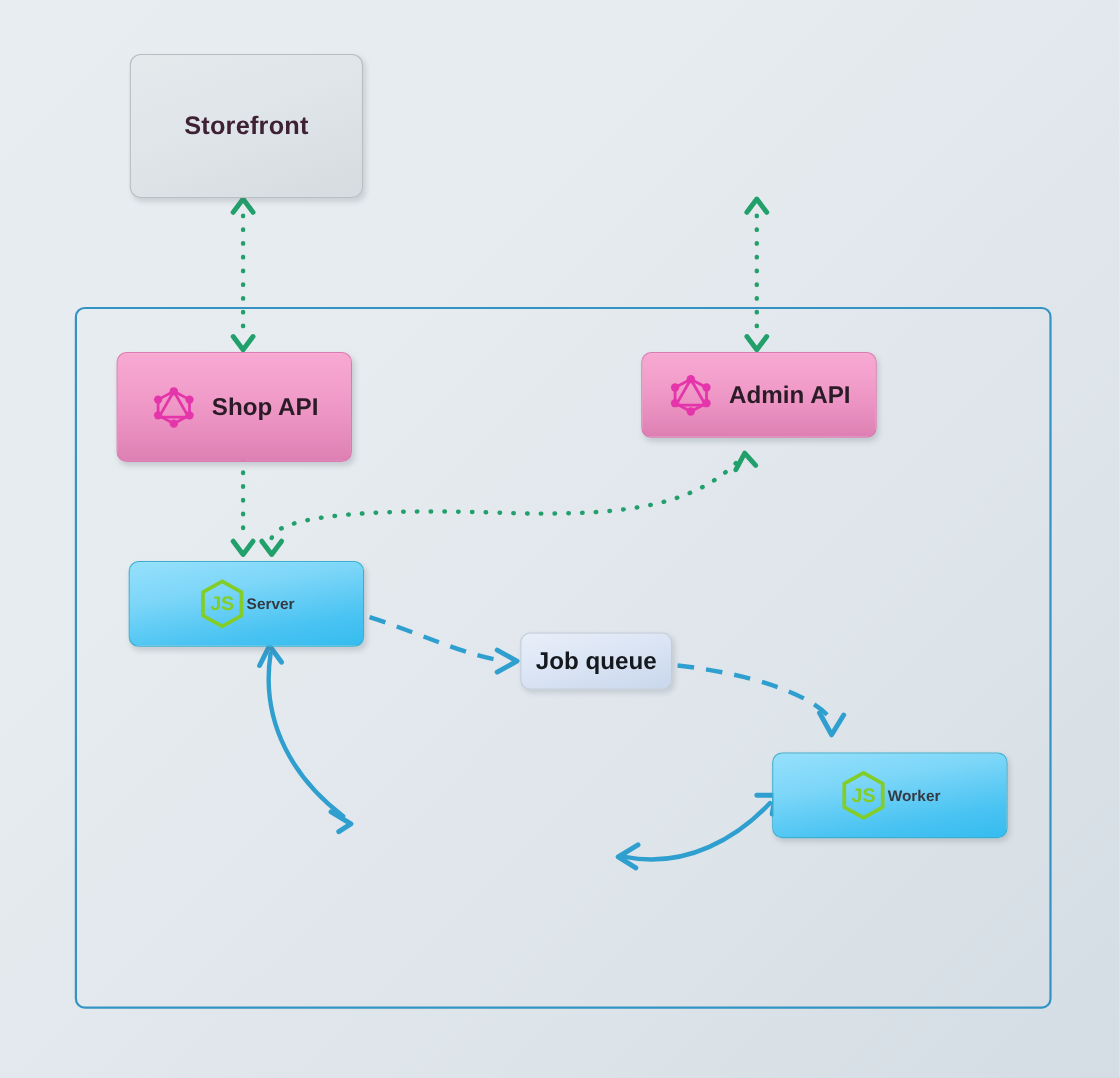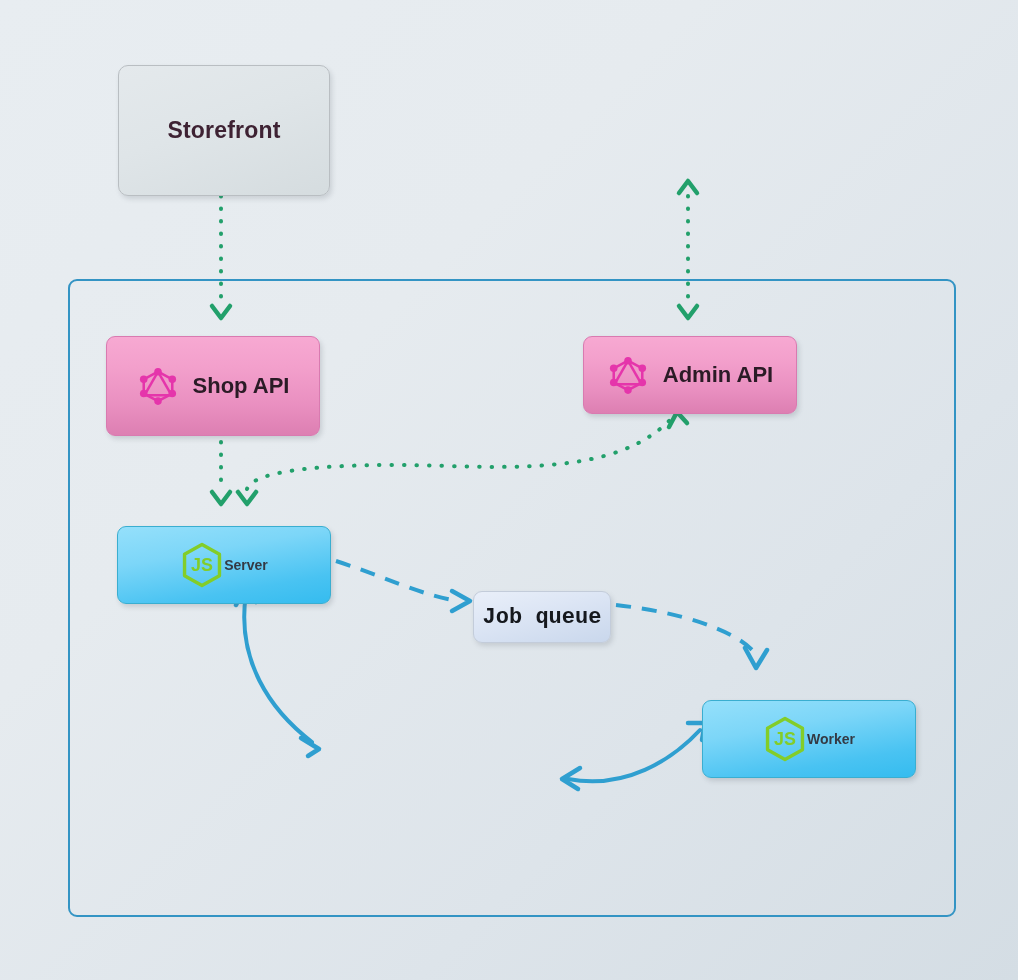--- a/index.html
+++ b/index.html
@@ -26,21 +26,20 @@
     width: 1018px;
     height: 980px;
     pointer-events: none;
   }
   .node {
     position: absolute;
     box-sizing: border-box;
     display: flex;
     align-items: center;
     justify-content: center;
-    margin-top: 16px;
   }
   .node-label {
     font-weight: bold;
     white-space: nowrap;
   }
 
   
   .client-box {
     border-radius: 10px;
     border: 1px solid #b9bec2;
@@ -81,21 +80,20 @@
   }
 
   
   .plain-box {
     border-radius: 9px;
     border: 1px solid #c3ccda;
     background: linear-gradient(165deg, #e9eff9 0%, #dde6f5 40%, #c9d7ec 100%);
     box-shadow: 2px 3px 5px rgba(90,100,110,0.20);
     gap: 18px;
     padding: 0 0;
-    font-family: Liberation Mono, monospace;
   }
   .plain-box .node-label {
     color: #15181d;
     font-size: 22px;
   }
 
   .icon {
     display: block;
     flex: 0 0 auto;
     line-height: 0;

